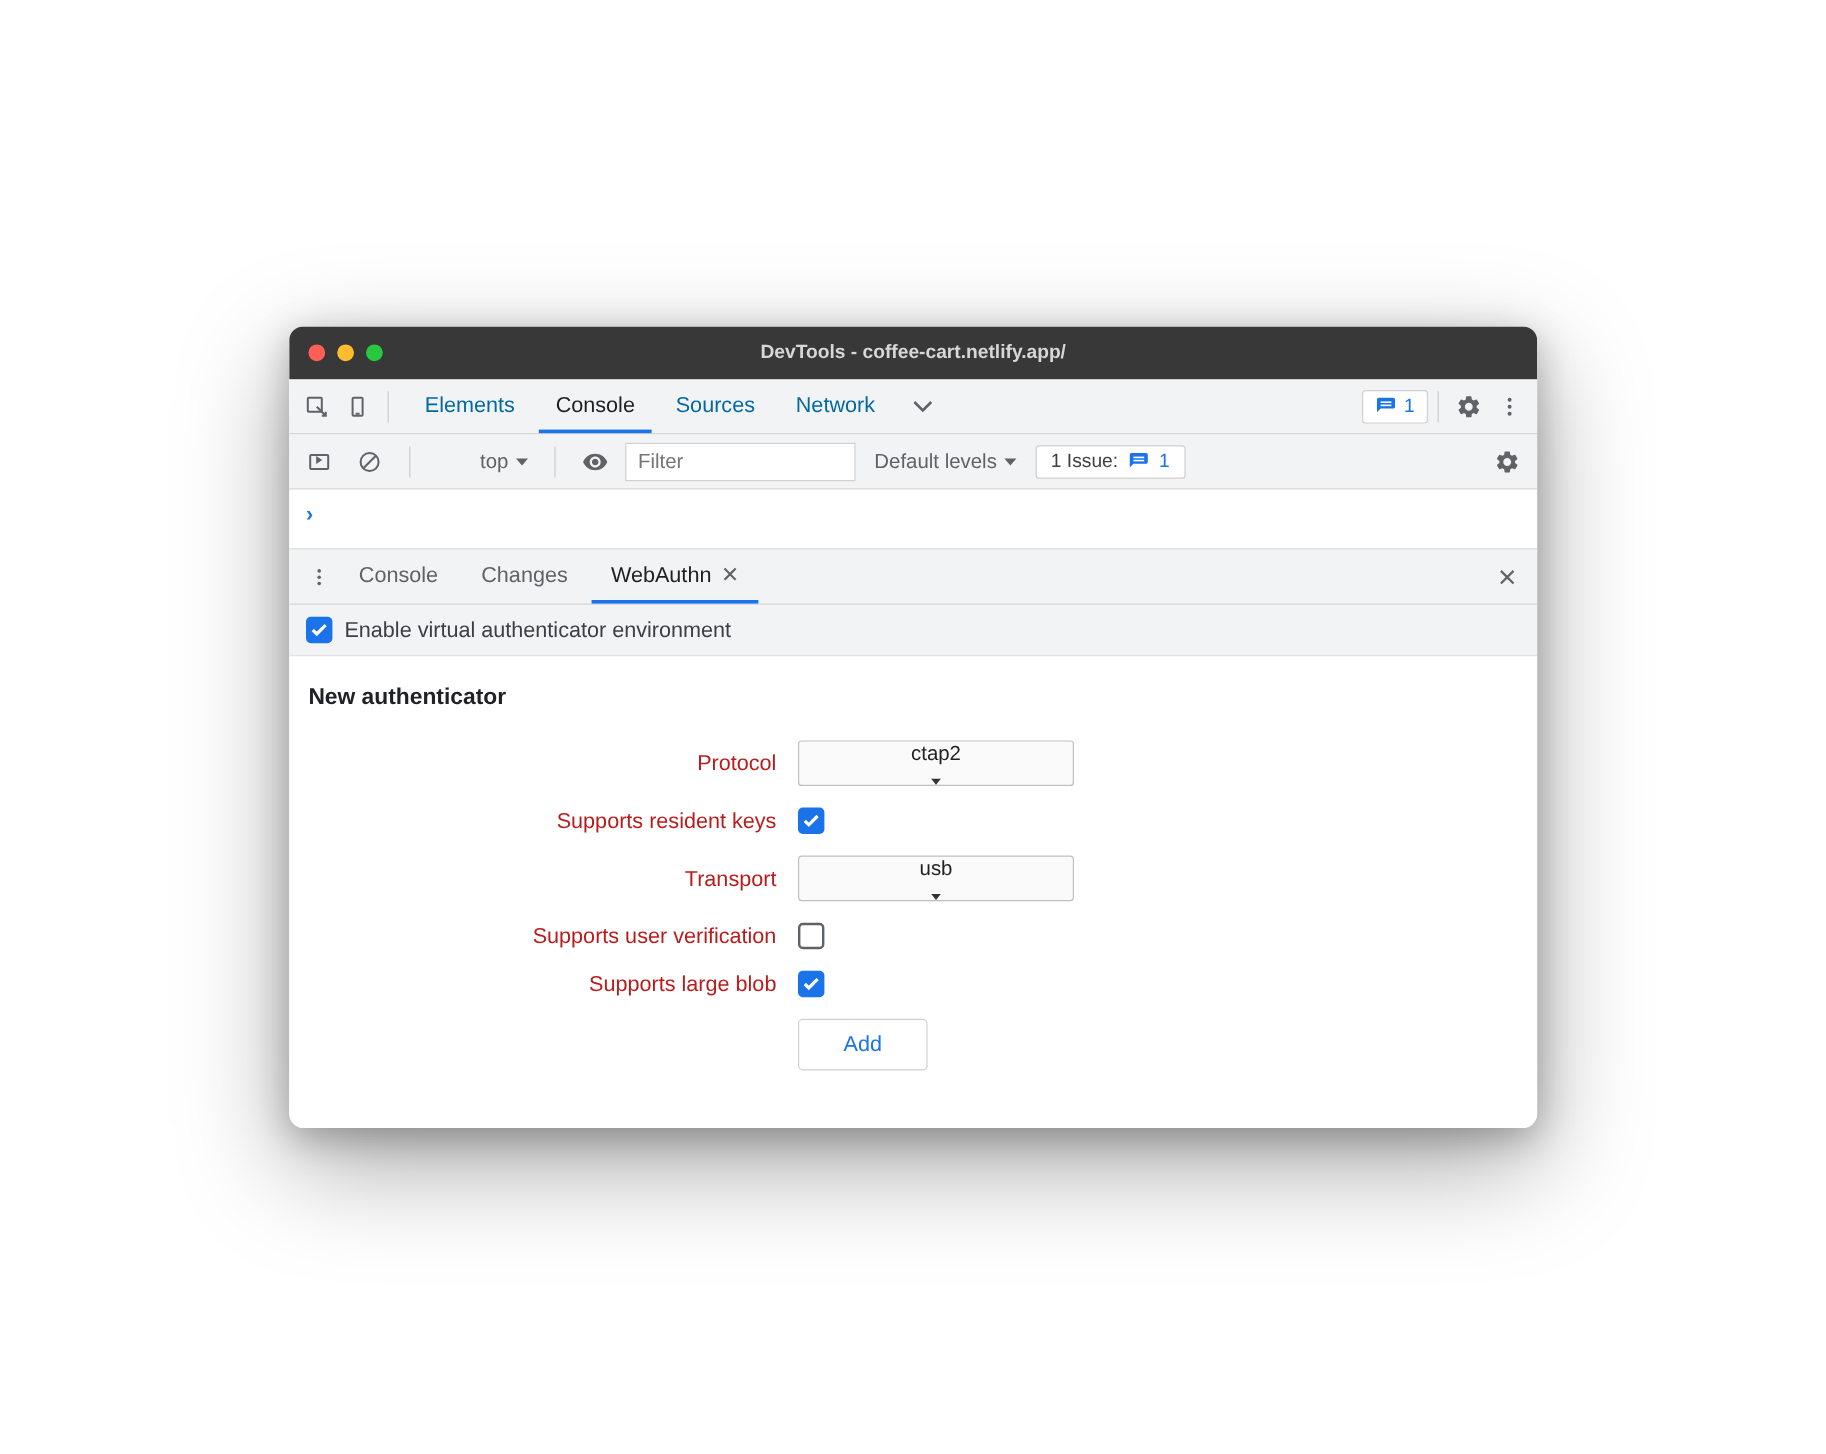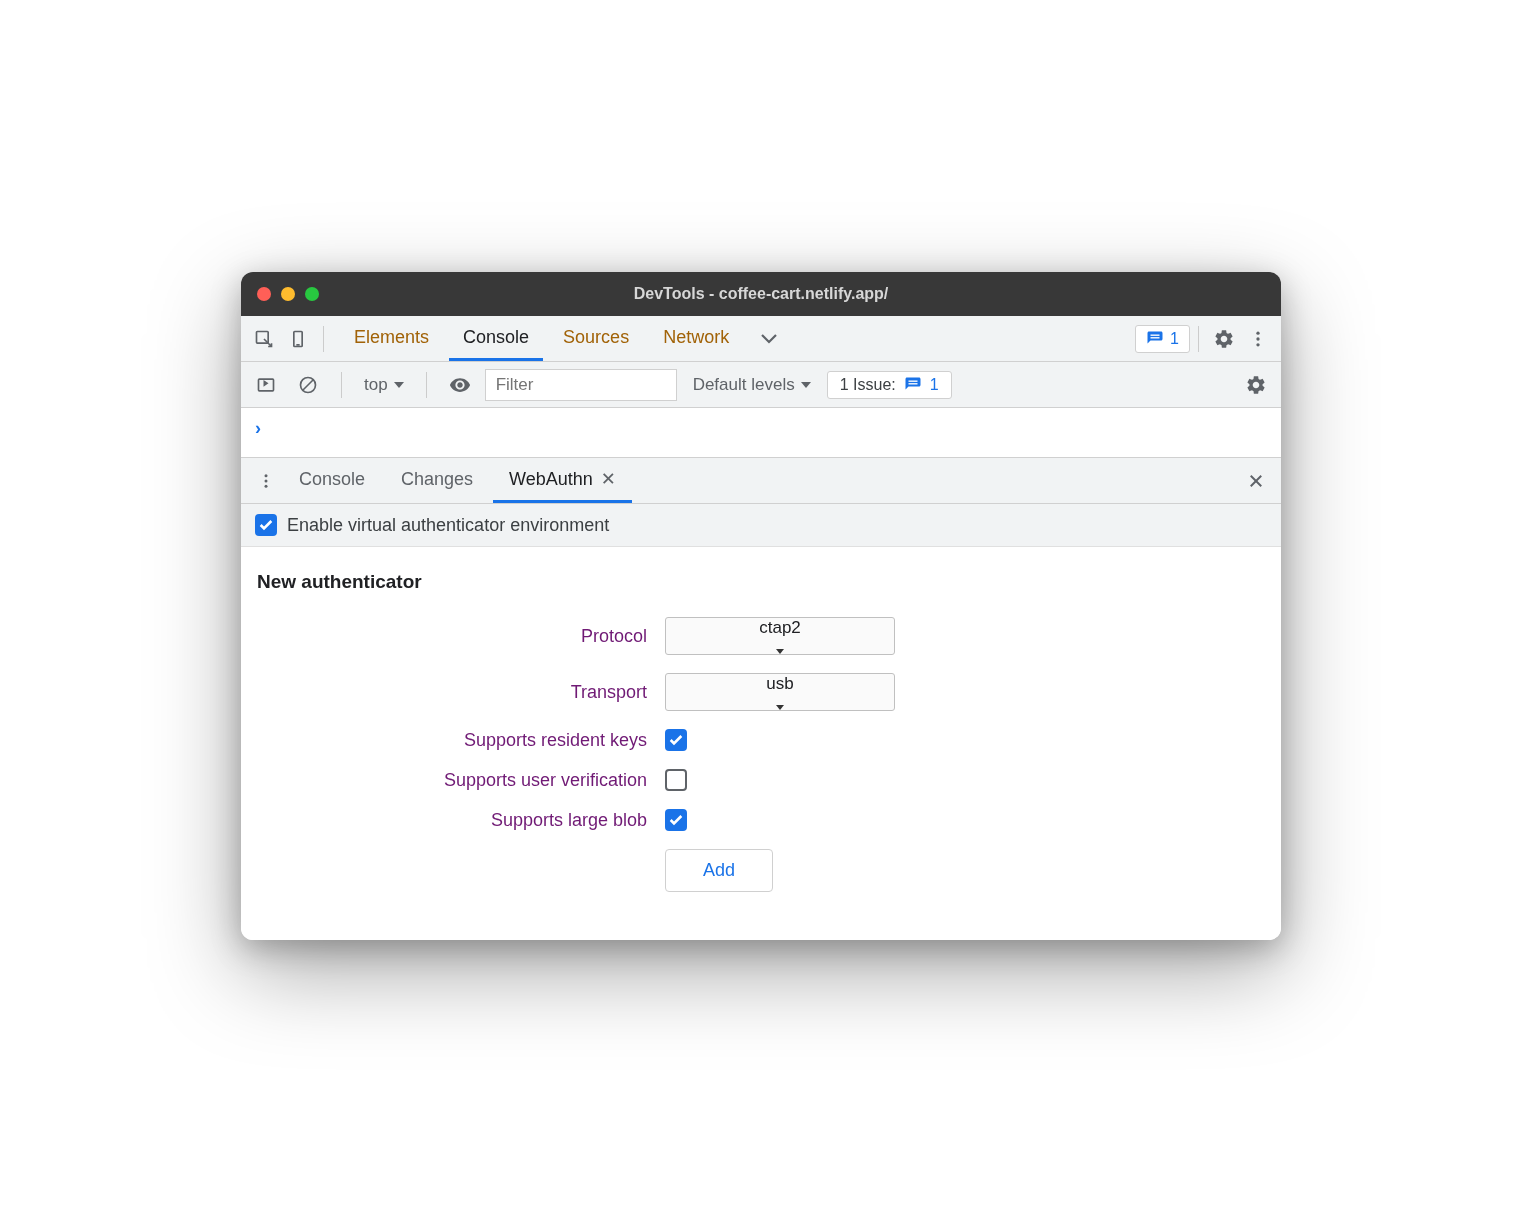--- a/index.html
+++ b/index.html
@@ -55,21 +55,21 @@
     width: 34px; height: 34px;
     display: flex; align-items: center; justify-content: center;
     color: #5f6368;
     cursor: pointer;
     border-radius: 3px;
   }
   .tabs { display: flex; gap: 6px; margin-left: 8px; align-items: stretch; height: 100%; }
   .tab {
     padding: 0 14px;
     display: flex; align-items: center;
-    color: #a16207;
+    color: #0369a1;
     font-size: 18px;
     cursor: pointer;
     border-bottom: 3px solid transparent;
   }
   .tab.active { color: #202124; border-bottom-color: #1a73e8; }
   .overflow { color: #5f6368; font-size: 22px; padding: 0 10px; display:flex;align-items:center;cursor:pointer; }
   .spacer { flex: 1; }
   .badge-btn {
     display: flex; align-items: center; gap: 6px;
     border: 1px solid #d0d0d0;
@@ -87,20 +87,21 @@
     background: #f1f3f4;
     border-bottom: 1px solid #d0d0d0;
     height: 46px;
     padding: 0 8px;
     gap: 8px;
   }
   .context-select {
     display: flex; align-items: center; gap: 6px;
     color: #5f6368; font-size: 17px; cursor: pointer;
     padding: 0 6px;
+    margin-left: 36px;
   }
   .filter-input {
     border: 1px solid #d0d0d0;
     background: #fff;
     height: 32px;
     padding: 0 10px;
     font-size: 17px;
     color: #5f6368;
     width: 192px;
   }
@@ -152,21 +153,21 @@
   .checkbox.checked { background:#1a73e8; }
   .checkbox.unchecked { background:#fff; border:2px solid #5f6368; }
   .checkbox svg { width:16px;height:16px; }
   
   .form-area { background:#fff; padding:24px 16px 30px; }
   .section-title { font-size:19px;font-weight:700;color:#202124;margin-bottom:24px; }
   .form-row {
     display:flex;align-items:center;gap:18px;margin-bottom:18px;
   }
   .form-label {
-    width:390px;text-align:right;color:#701a75;font-size:18px;
+    width:390px;text-align:right;color:#b91c1c;font-size:18px;
   }
   .select-box {
     border:1px solid #c0c0c0;background:#fafafa;
     height:38px;width:230px;
     display:flex;align-items:center;justify-content:space-between;
     padding:0 12px;font-size:17px;color:#202124;cursor:pointer;
     border-radius:3px;
     flex-direction:column;
   }
   .add-btn {
@@ -333,37 +334,37 @@
 
     <div class="form-row">
       <div class="form-label">Protocol</div>
       <div class="select-box">
         <span>ctap2</span>
         <div class="triangle-down-sm"></div>
       </div>
     </div>
 
     <div class="form-row">
-      <div class="form-label">Transport</div>
-      <div class="select-box">
-        <span>usb</span>
-        <div class="triangle-down-sm"></div>
-      </div>
-    </div>
-
-    <div class="form-row">
       <div class="form-label">Supports resident keys</div>
       <div class="checkbox checked">
         <svg viewBox="0 0 24 24" fill="none" stroke="#fff" stroke-width="4">
             <polyline points="4 12 9 17 20 6"></polyline>
           </svg>
       </div>
     </div>
 
     <div class="form-row">
+      <div class="form-label">Transport</div>
+      <div class="select-box">
+        <span>usb</span>
+        <div class="triangle-down-sm"></div>
+      </div>
+    </div>
+
+    <div class="form-row">
       <div class="form-label">Supports user verification</div>
       <div class="checkbox unchecked"></div>
     </div>
 
     <div class="form-row">
       <div class="form-label">Supports large blob</div>
       <div class="checkbox checked">
         <svg viewBox="0 0 24 24" fill="none" stroke="#fff" stroke-width="4">
             <polyline points="4 12 9 17 20 6"></polyline>
           </svg>

